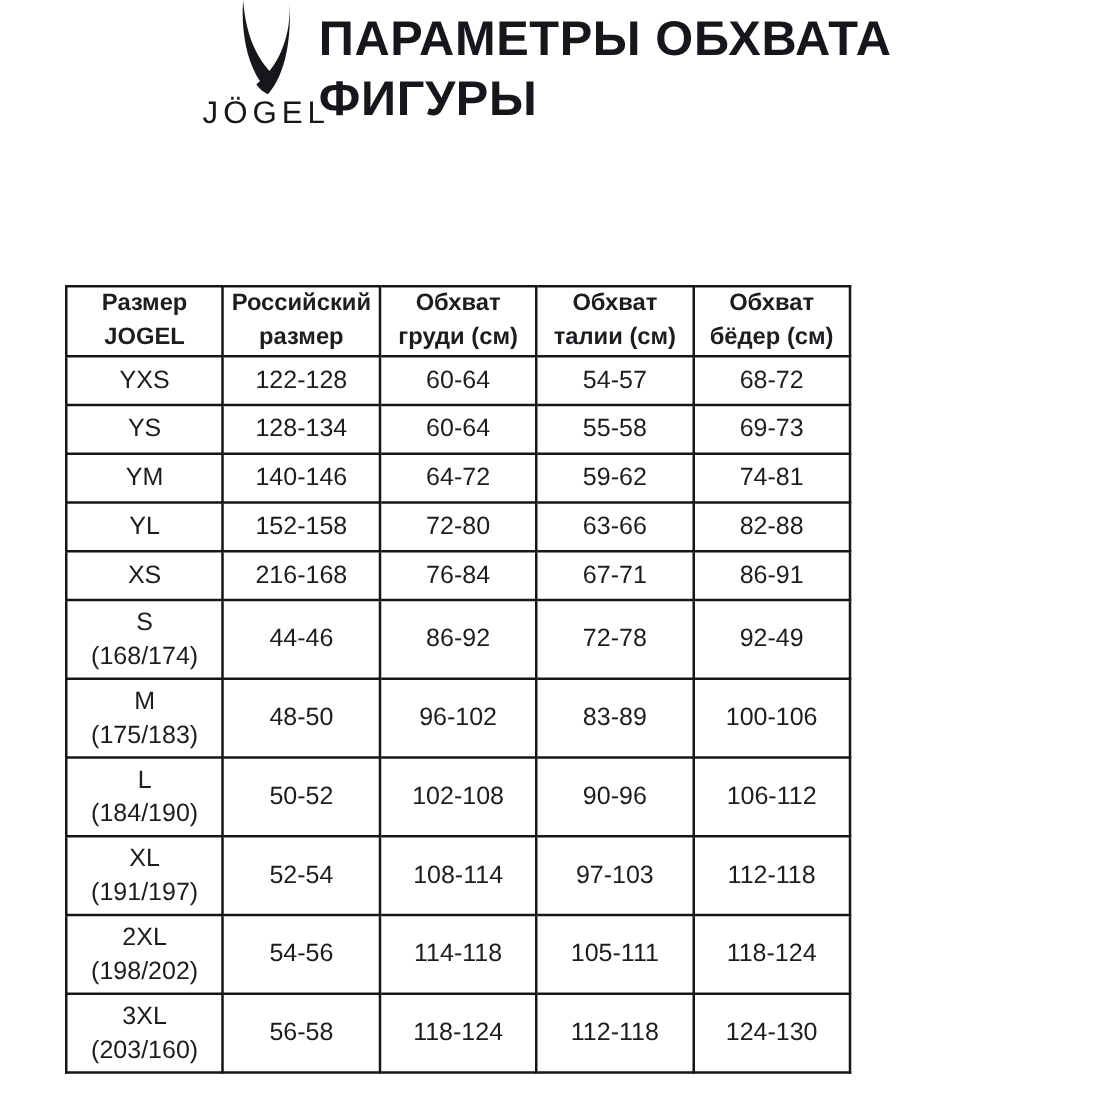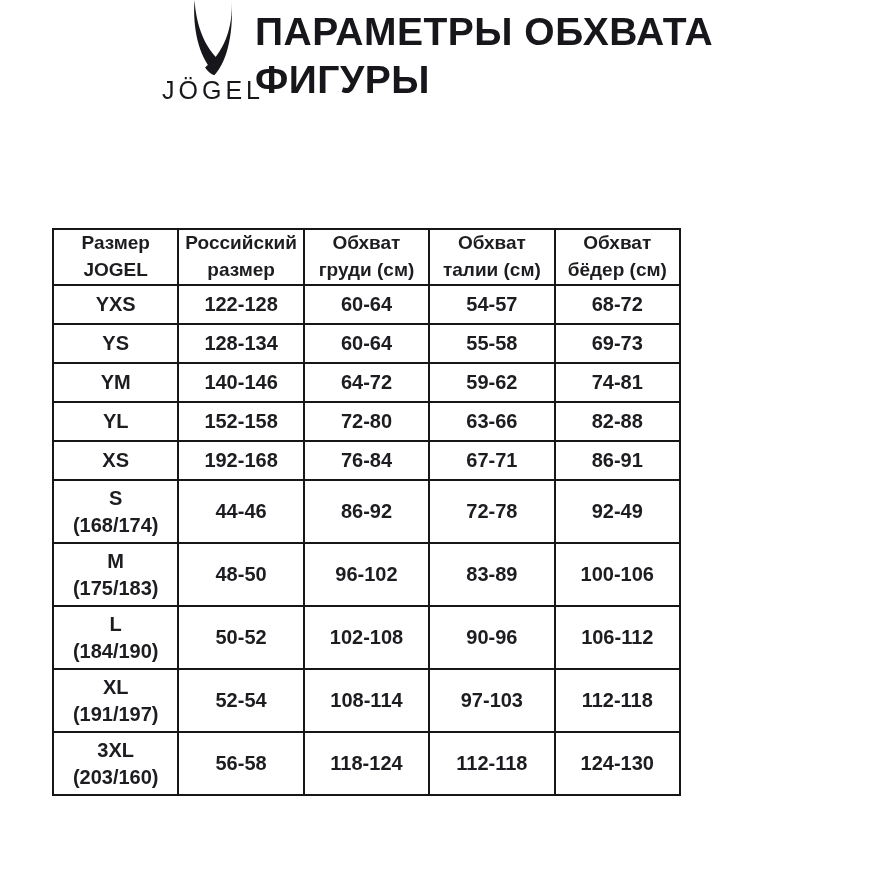--- a/index.html
+++ b/index.html
@@ -73,21 +73,21 @@
     color: #1d1d21;
   }
   .size-table th {
     height: 54px;
     font-size: 19px;
     font-weight: 700;
     line-height: 1.4;
   }
   .size-table td {
     font-size: 20px;
-    font-weight: 700;
+    font-weight: 400;
     line-height: 1.35;
   }
   tr.row-single td { height: 37px; }
   tr.row-double td { height: 61px; }
 </style>
 </head>
 <body>
 
 <div class="logo">
   <svg class="logo-emblem" viewBox="0 0 100 115" xmlns="http://www.w3.org/2000/svg" aria-hidden="true">
@@ -142,21 +142,21 @@
       </tr>
       <tr class="row-single">
         <td>YL</td>
         <td>152-158</td>
         <td>72-80</td>
         <td>63-66</td>
         <td>82-88</td>
       </tr>
       <tr class="row-single">
         <td>XS</td>
-        <td>192-168</td>
+        <td>216-168</td>
         <td>76-84</td>
         <td>67-71</td>
         <td>86-91</td>
       </tr>
       <tr class="row-double">
         <td>S
 (168/174)</td>
         <td>44-46</td>
         <td>86-92</td>
         <td>72-78</td>
@@ -180,20 +180,28 @@
       </tr>
       <tr class="row-double">
         <td>XL
 (191/197)</td>
         <td>52-54</td>
         <td>108-114</td>
         <td>97-103</td>
         <td>112-118</td>
       </tr>
       <tr class="row-double">
+        <td>2XL
+(198/202)</td>
+        <td>54-56</td>
+        <td>114-118</td>
+        <td>105-111</td>
+        <td>118-124</td>
+      </tr>
+      <tr class="row-double">
         <td>3XL
 (203/160)</td>
         <td>56-58</td>
         <td>118-124</td>
         <td>112-118</td>
         <td>124-130</td>
       </tr>
     </tbody>
   </table>
 </div>

